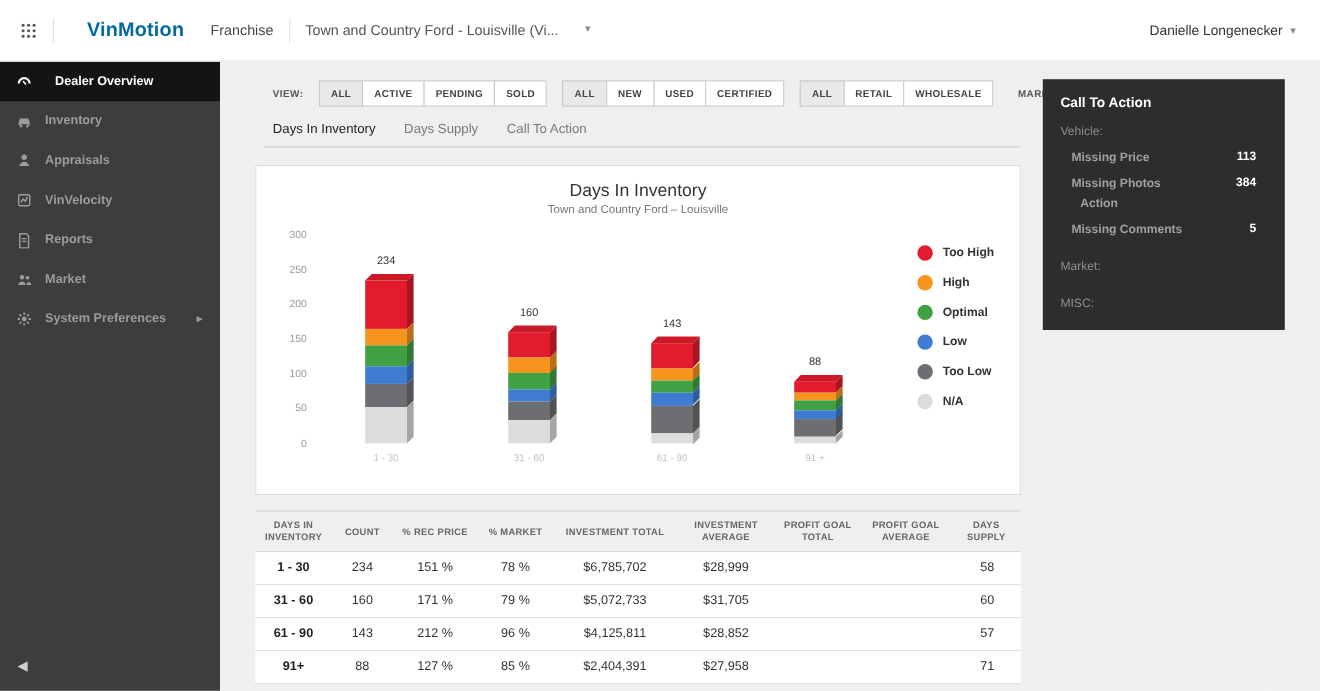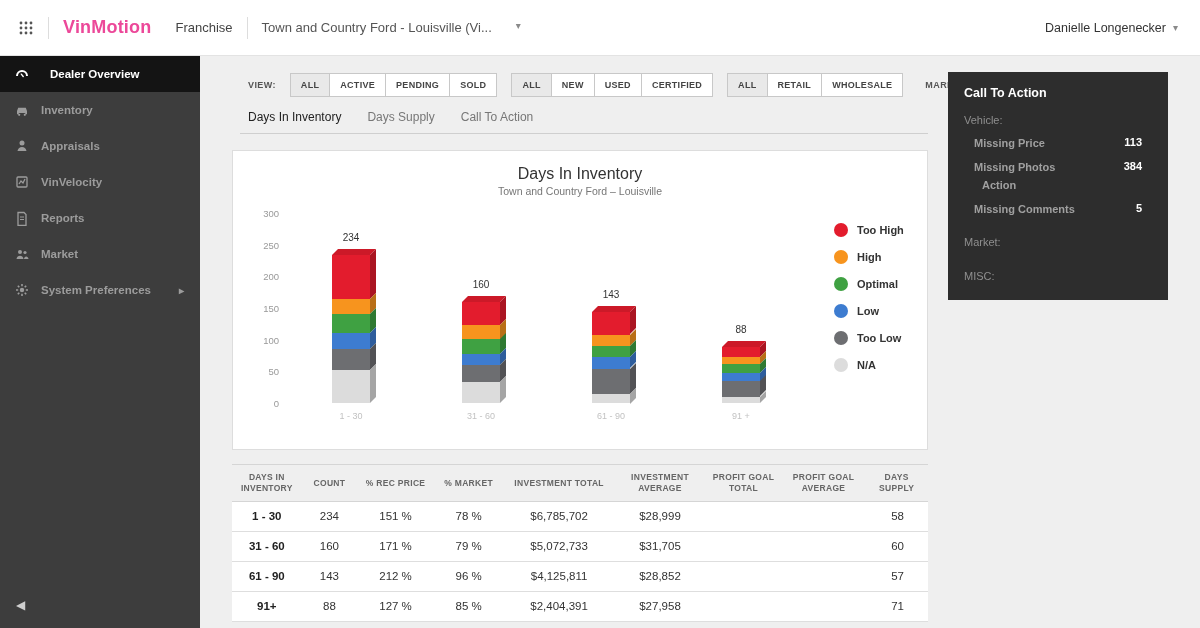--- a/index.html
+++ b/index.html
@@ -6,21 +6,21 @@
   html,body { width:1200px; height:628px; }
   body { position:relative; font-family:"Liberation Sans",sans-serif; background:#fff; overflow:hidden; }
 
   
   .top-header { position:absolute; top:0; left:0; right:0; height:56px; background:#fff;
     border-bottom:1px solid #e3e3e3; display:flex; align-items:center; justify-content:space-between;
     padding:0 22px 0 18px; z-index:6; }
   .h-left { display:flex; align-items:center; gap:14px; }
   .grid-ic { color:#555; display:flex; cursor:pointer; }
   .vdiv { width:1px; height:22px; background:#ddd; }
-  .brand { font-size:18px; font-weight:bold; color:#ec4899; letter-spacing:.2px; cursor:pointer; }
+  .brand { font-size:18px; font-weight:bold; color:#0369a1; letter-spacing:.2px; cursor:pointer;margin-left:16px; }
   .franchise { font-size:13px; color:#444; margin-left:10px; }
   .dealer-select { font-size:13px; color:#555; display:flex; gap:24px; align-items:flex-start; cursor:pointer; }
   .caret { font-size:10px; color:#8a8a8a; }
   .user-menu { font-size:12.5px; color:#333; display:flex; gap:7px; align-items:center; cursor:pointer; }
 
   
   .sidebar { position:absolute; top:56px; left:0; width:200px; bottom:0; background:#3d3d3d; }
   .nav-item { display:flex; align-items:center; gap:11px; height:36px; padding:0 14px;
     color:#9c9c9c; font-size:11.5px; font-weight:bold; cursor:pointer; position:relative; }
   .nav-item.active { background:#141414; color:#fff;gap:20px; }

